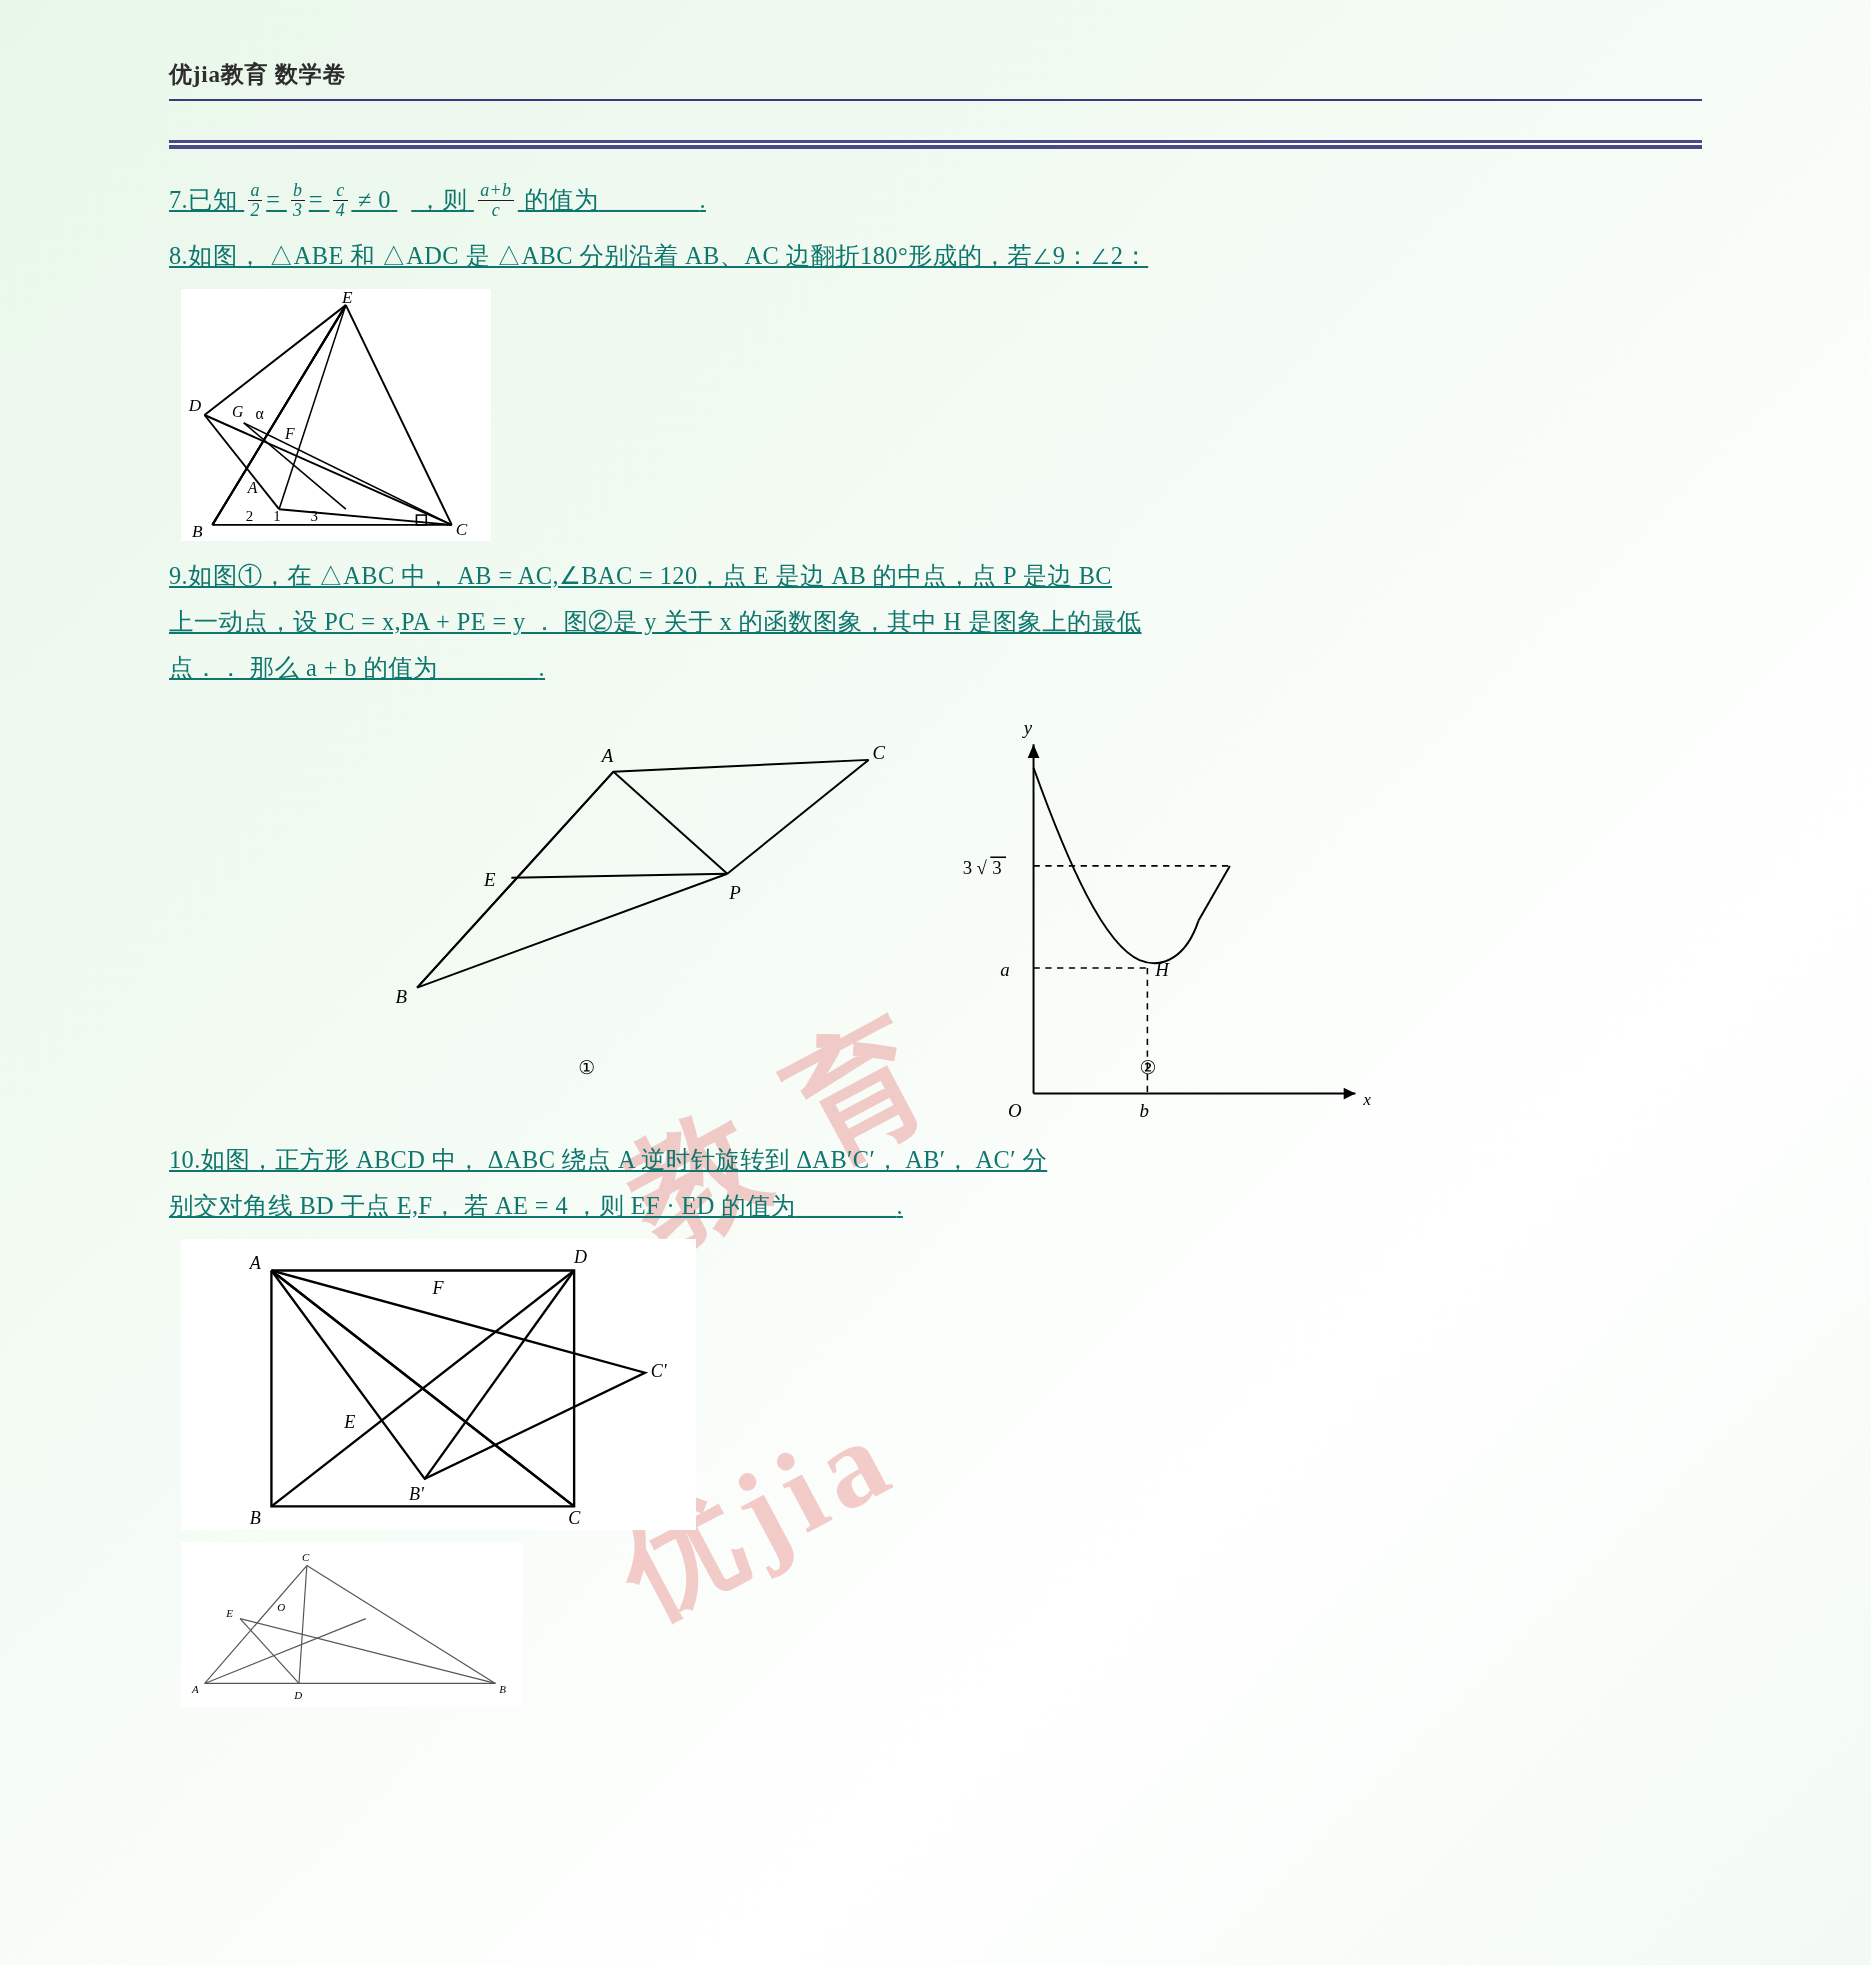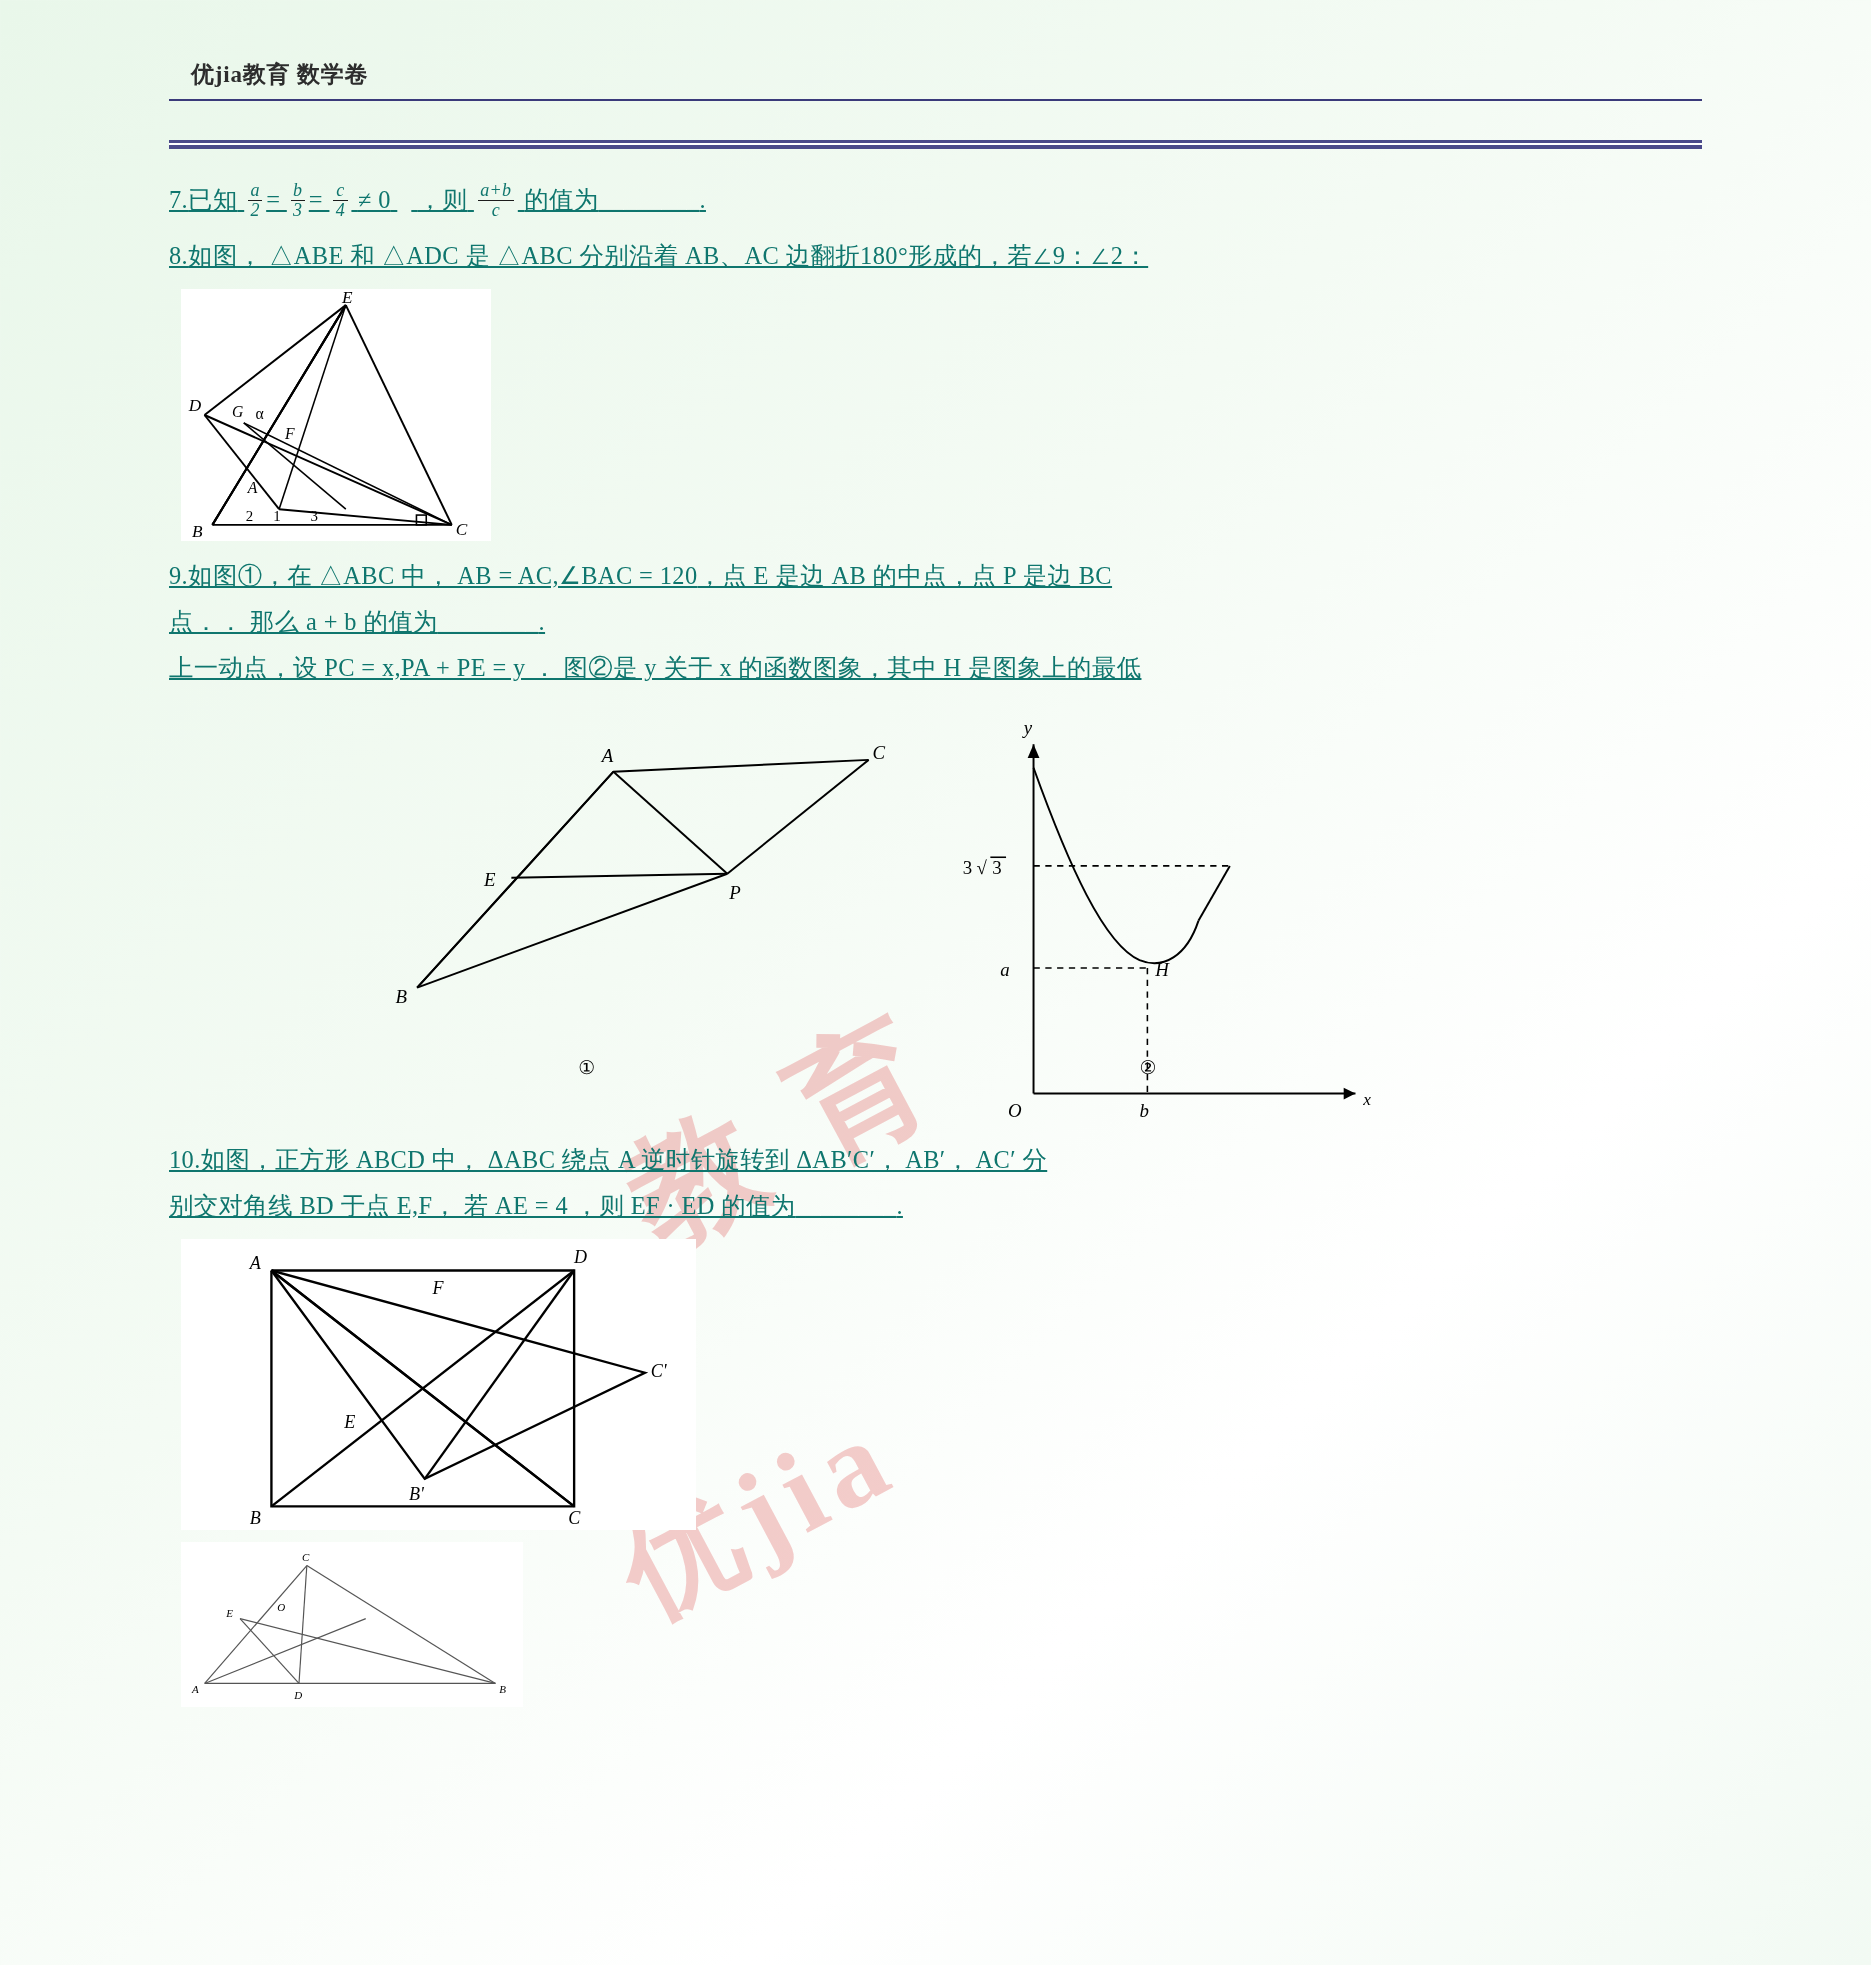--- a/index.html
+++ b/index.html
@@ -21,21 +21,20 @@
   .header{
     position:absolute;
     left:169px; top:59px; width:1533px;
   }
   .header-title{
     font-family:"Liberation Serif", serif;
     font-weight:bold;
     font-size:23px;
     color:#2d2d2d;
     letter-spacing:0.8px;
-    margin-left:22px;
   }
   .header-rule{
     margin-top:8.6px;
     border-top:2px solid #3a3a7a;
     width:100%;
   }
   .double-rule{
     position:absolute;
     left:169px; top:140px; width:1533px;
     height:10.2px;
@@ -193,22 +192,22 @@
         <text x="28" y="632" font-size="44" font-style="italic" font-family="Liberation Serif, serif">B</text>
         <text x="165" y="590" font-size="38" font-family="Liberation Serif, serif">2</text>
         <text x="235" y="590" font-size="38" font-family="Liberation Serif, serif">1</text>
         <text x="330" y="590" font-size="38" font-family="Liberation Serif, serif">3</text>
         <text x="700" y="625" font-size="44" font-style="italic" font-family="Liberation Serif, serif">C</text>
       </svg>
     </div>
 
     <div class="q">
       <div><span>9.如图①，在 △ABC 中， AB = AC,∠BAC = 120</span><span>，点 E 是边 AB 的中点，点 P 是边 BC</span></div>
+      <div><span>上一动点，设 PC = x,PA + PE = y ． 图②是 y 关于 x 的函数图象，其中 H 是图象上的最低</span></div>
       <div><span>点．． 那么 a + b 的值为</span><span>________</span><span>.</span></div>
-      <div><span>上一动点，设 PC = x,PA + PE = y ． 图②是 y 关于 x 的函数图象，其中 H 是图象上的最低</span></div>
     </div>
 
     <div class="figbox" style="background:transparent;width:1179px;height:424px;margin-left:118px;">
       <svg width="1179" height="424" viewBox="0 0 3000 1080">
 
         <polyline points="330,730 830,180 1480,150" stroke="#000" stroke-width="5" fill="none"></polyline>
         <polyline points="330,730 830,180" stroke="#000" stroke-width="5" fill="none"></polyline>
         <polyline points="330,730 1120,440" stroke="#000" stroke-width="5" fill="none"></polyline>
         <polyline points="830,180 1120,440" stroke="#000" stroke-width="5" fill="none"></polyline>
         <polyline points="1120,440 1480,150" stroke="#000" stroke-width="5" fill="none"></polyline>

